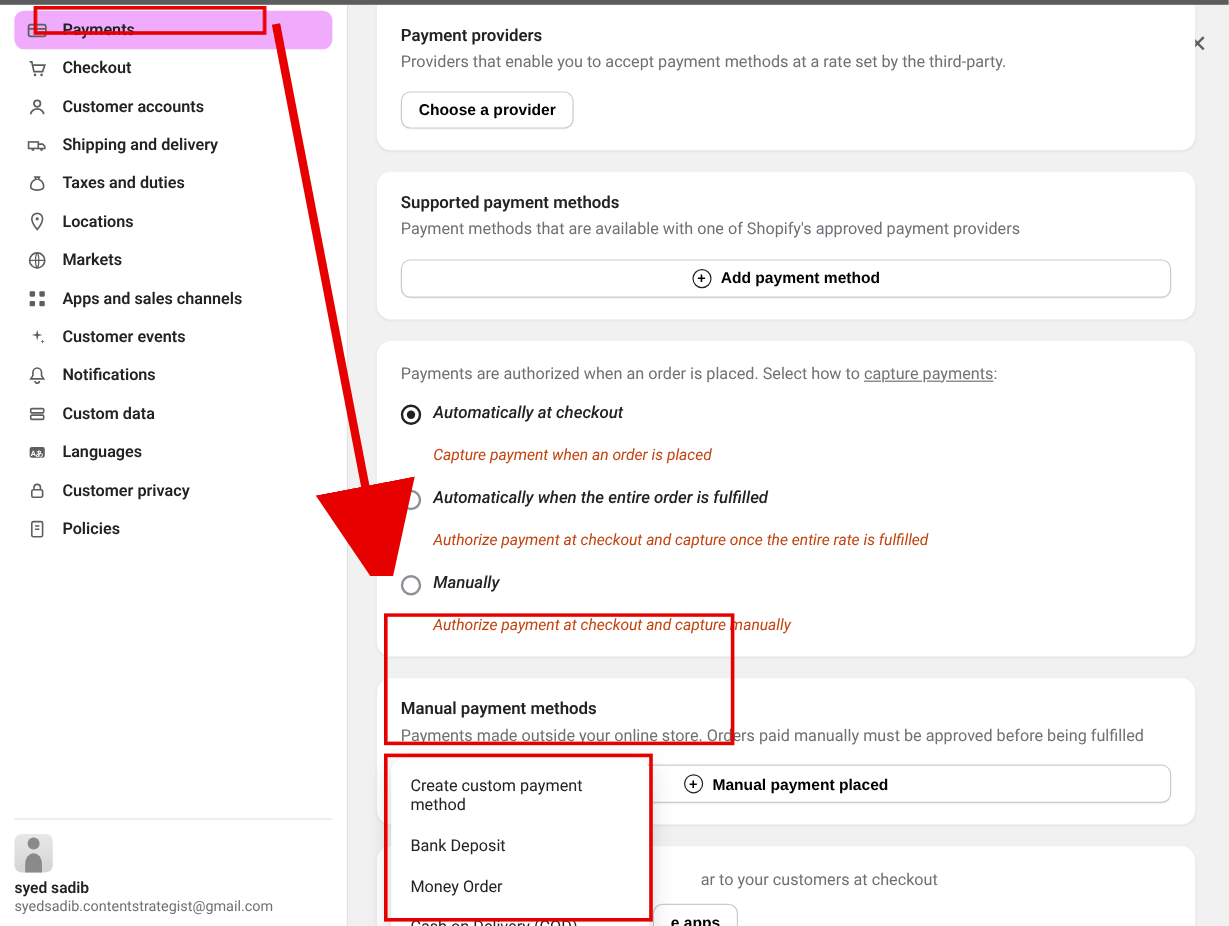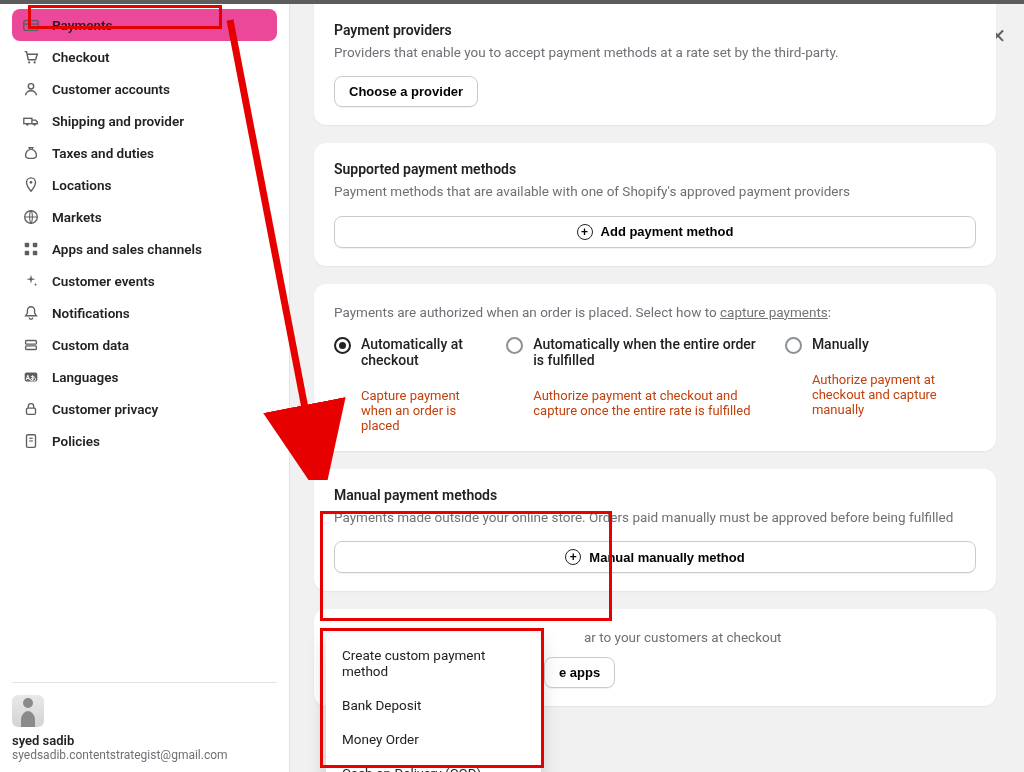--- a/index.html
+++ b/index.html
@@ -3,39 +3,39 @@
 <meta charset="utf-8">
 <style>
 * { margin: 0; padding: 0; box-sizing: border-box; }
 body { font-family: -apple-system, BlinkMacSystemFont, 'Segoe UI', Roboto, sans-serif; background: #f1f1f1; color: #202223; font-size: 14px; width: 1024px; height: 772px; overflow: hidden; position: relative; }
 .topbar { position: absolute; top: 0; left: 0; right: 0; height: 4px; background: #5c5c5c; }
 .close-btn { position: absolute; top: 20px; right: 10px; width: 32px; height: 32px; display: flex; align-items: center; justify-content: center; cursor: pointer; color: #5c5f62; font-size: 20px; }
 .layout { display: flex; height: 100%; padding-top: 4px; }
 .sidebar { width: 290px; background: #fff; border-right: 1px solid #e1e3e5; padding: 5px 12px 10px 12px; display: flex; flex-direction: column; }
 .nav { flex: 1; }
 .nav-item { display: flex; align-items: center; gap: 12px; padding: 7px 10px; border-radius: 8px; cursor: pointer; font-weight: 600; color: #202223; font-size: 13.5px; }
-.nav-item.active { background: #ec4899; }
+.nav-item.active { background: #f0abfc; }
 .nav-item .icon { width: 18px; height: 18px; display: flex; align-items: center; justify-content: center; color: #5c5f62; }
 .nav-item .icon svg { width: 18px; height: 18px; }
 .sidebar-footer { border-top: 1px solid #e1e3e5; padding-top: 12px; margin-top: 20px; }
 .avatar { width: 32px; height: 32px; border-radius: 6px; background: linear-gradient(180deg, #e8e8e8 0%, #d4d4d4 100%); margin-bottom: 6px; position: relative; overflow: hidden; }
 .avatar::after { content: ''; position: absolute; bottom: -2px; left: 50%; transform: translateX(-50%); width: 14px; height: 18px; background: #8a8a8a; border-radius: 50% 50% 0 0; }
 .avatar::before { content: ''; position: absolute; top: 3px; left: 50%; transform: translateX(-50%); width: 10px; height: 10px; background: #8a8a8a; border-radius: 50%; }
 .user-name { font-weight: 600; font-size: 13px; }
 .user-email { font-size: 12px; color: #6d7175; }
 .main { flex: 1; padding: 0 28px 20px 24px; overflow-y: auto; position: relative; }
 .card { background: #fff; border-radius: 12px; padding: 18px 20px; margin-bottom: 18px; box-shadow: 0 1px 2px rgba(0,0,0,0.06); }
 .card-first { border-radius: 0 0 12px 12px; margin-top: 0; }
 .card h2 { font-size: 14px; font-weight: 650; margin-bottom: 4px; }
 .card .desc { font-size: 13.5px; color: #6d7175; margin-bottom: 14px; line-height: 1.5; }
 .btn { display: inline-flex; align-items: center; gap: 8px; padding: 7px 14px; background: #fff; border: 1px solid #c9cccf; border-radius: 8px; font-size: 13px; font-weight: 600; cursor: pointer; box-shadow: 0 1px 0 rgba(0,0,0,0.05); }
 .btn-wide { width: 100%; justify-content: center; }
 .plus-icon { width: 16px; height: 16px; border: 1.5px solid #202223; border-radius: 50%; display: inline-flex; align-items: center; justify-content: center; font-size: 12px; line-height: 1; font-weight: 600; }
 .link { color: #737373; text-decoration: underline; }
-.radio-group { display: flex; gap: 20px; margin-top: 4px; }
+.radio-group { display: flex; flex-direction: column; gap: 20px; margin-top: 4px; font-style: italic; }
 .radio-item { display: flex; gap: 10px; }
 .radio-circle { width: 17px; height: 17px; border: 2px solid #8c9196; border-radius: 50%; flex-shrink: 0; margin-top: 1px; position: relative; }
 .radio-circle.selected { border-color: #202223; }
 .radio-circle.selected::after { content: ''; position: absolute; top: 3px; left: 3px; width: 7px; height: 7px; background: #202223; border-radius: 50%; }
 .radio-label { font-size: 14px; font-weight: 500; }
 .radio-sub { font-size: 13px; color: #c2410c; margin-top: 20px; }
 .dropdown-menu { position: absolute; background: #fff; border-radius: 10px; box-shadow: 0 6px 20px rgba(0,0,0,0.18); padding: 6px; width: 215px; z-index: 50; left: 326px; top: 632px; }
 .dropdown-item { padding: 9px 10px; border-radius: 6px; cursor: pointer; font-size: 13.5px; }
 
 .redbox { position: absolute; border: 3px solid #e60000; pointer-events: none; z-index: 100; }
@@ -81,21 +81,21 @@
       </div>
       <div class="nav-item">
         <span class="icon">
             <svg viewBox="0 0 20 20" fill="currentColor">
               <rect x="2" y="7" width="9" height="6" fill="none" stroke="currentColor" stroke-width="1.5"></rect>
               <path d="M11 9h4l2 2v2h-6" fill="none" stroke="currentColor" stroke-width="1.5"></path>
               <circle cx="6" cy="14" r="1.3"></circle>
               <circle cx="14" cy="14" r="1.3"></circle>
             </svg>
           </span>
-        <span>Shipping and provider</span>
+        <span>Shipping and delivery</span>
       </div>
       <div class="nav-item">
         <span class="icon">
             <svg viewBox="0 0 20 20" fill="currentColor">
               <path d="M8 4h4l-1 2c3 1 5 4 5 7 0 2-2 3-6 3s-6-1-6-3c0-3 2-6 5-7z" fill="none" stroke="currentColor" stroke-width="1.5"></path>
             </svg>
           </span>
         <span>Taxes and duties</span>
       </div>
       <div class="nav-item">
@@ -235,21 +235,21 @@
           </div>
         </div>
       </div>
     </div>
 
     <div class="card">
       <h2>Manual payment methods</h2>
       <div class="desc">Payments made outside your online store. Orders paid manually must be approved before being fulfilled</div>
       <button class="btn btn-wide">
         <span class="plus-icon">+</span>
-        <span>Manual manually method</span>
+        <span>Manual payment placed</span>
       </button>
     </div>
 
     <div class="card" style="padding-left:230px;">
       <div class="desc" style="margin-bottom:10px;margin-left:40px;">ar to your customers at checkout</div>
       <button class="btn">
           <span>e apps</span>
         </button>
     </div>
   </main>

